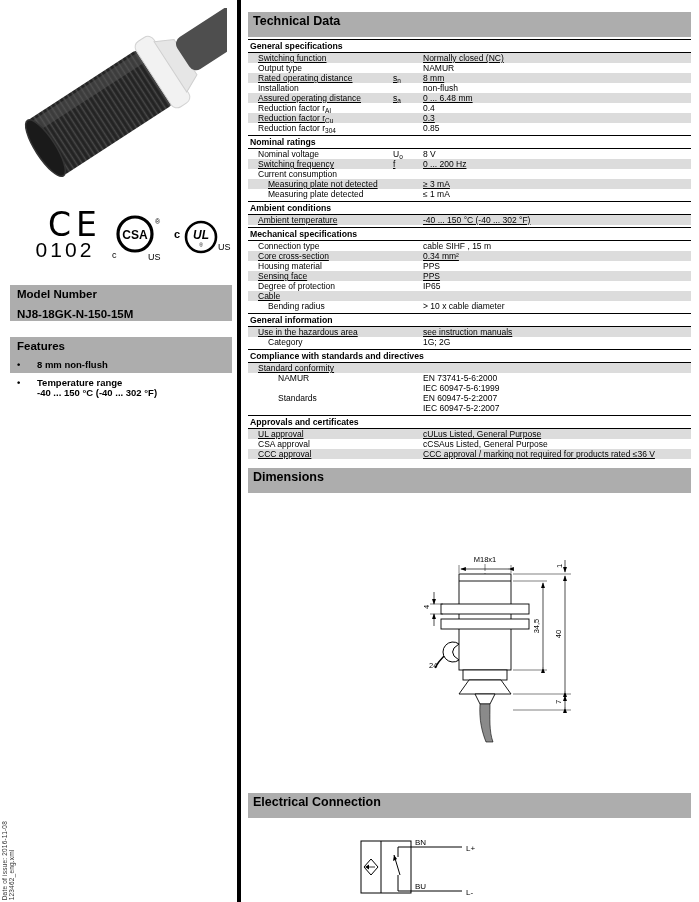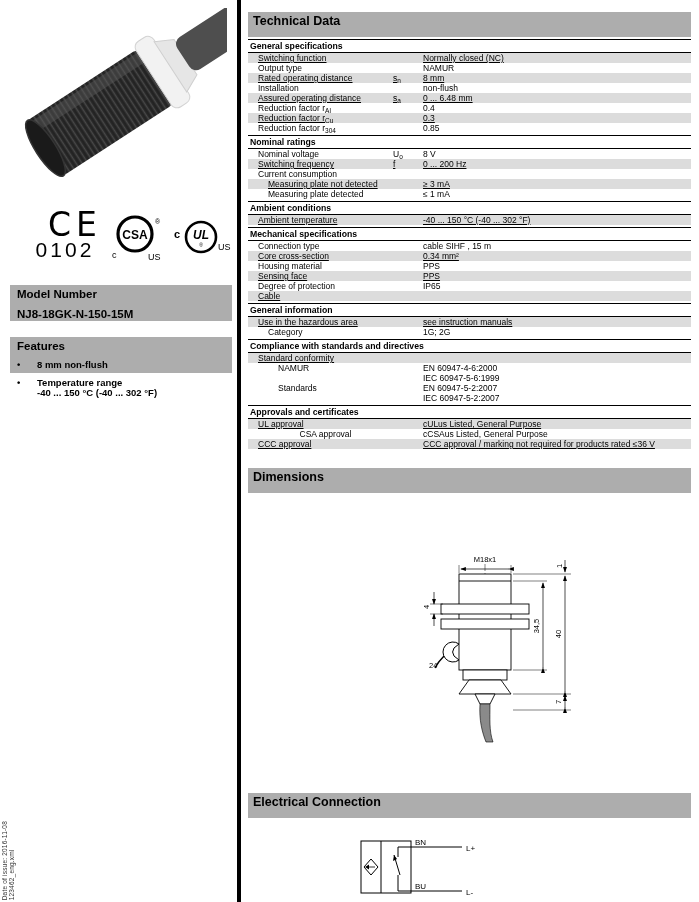--- a/index.html
+++ b/index.html
@@ -259,20 +259,27 @@
             <div>IP65</div>
           </span>
         </div>
         <div class="trow g">
           <span class="lbl" style="padding-left: 10px;">Cable</span>
           <span class="sym"></span>
           <span class="val">
             <div></div>
           </span>
         </div>
+        <div class="trow w">
+          <span class="lbl" style="padding-left: 20px;">Bending radius</span>
+          <span class="sym"></span>
+          <span class="val">
+            <div>&gt; 10 x cable diameter</div>
+          </span>
+        </div>
         <div class="shead">General information</div>
         <div class="trow g">
           <span class="lbl" style="padding-left: 10px;">Use in the hazardous area</span>
           <span class="sym"></span>
           <span class="val">
             <div>see instruction manuals</div>
           </span>
         </div>
         <div class="trow w">
           <span class="lbl" style="padding-left: 20px;">Category</span>
@@ -286,42 +293,42 @@
           <span class="lbl" style="padding-left: 10px;">Standard conformity</span>
           <span class="sym"></span>
           <span class="val">
             <div></div>
           </span>
         </div>
         <div class="trow w">
           <span class="lbl" style="padding-left: 30px;">NAMUR</span>
           <span class="sym"></span>
           <span class="val">
-            <div>EN 60947-4-6:2000</div>
+            <div>EN 73741-5-6:2000</div>
             <div>IEC 60947-5-6:1999</div>
           </span>
         </div>
         <div class="trow w">
           <span class="lbl" style="padding-left: 30px;">Standards</span>
           <span class="sym"></span>
           <span class="val">
             <div>EN 60947-5-2:2007</div>
             <div>IEC 60947-5-2:2007</div>
           </span>
         </div>
         <div class="shead">Approvals and certificates</div>
         <div class="trow g">
           <span class="lbl" style="padding-left: 10px;">UL approval</span>
           <span class="sym"></span>
           <span class="val">
             <div>cULus Listed, General Purpose</div>
           </span>
         </div>
         <div class="trow w">
-          <span class="lbl" style="padding-left: 10px; text-align: center;">CSA approval</span>
+          <span class="lbl" style="padding-left: 10px;">CSA approval</span>
           <span class="sym"></span>
           <span class="val">
             <div>cCSAus Listed, General Purpose</div>
           </span>
         </div>
         <div class="trow g">
           <span class="lbl" style="padding-left: 10px;">CCC approval</span>
           <span class="sym"></span>
           <span class="val">
             <div>CCC approval / marking not required for products rated ≤36 V</div>

